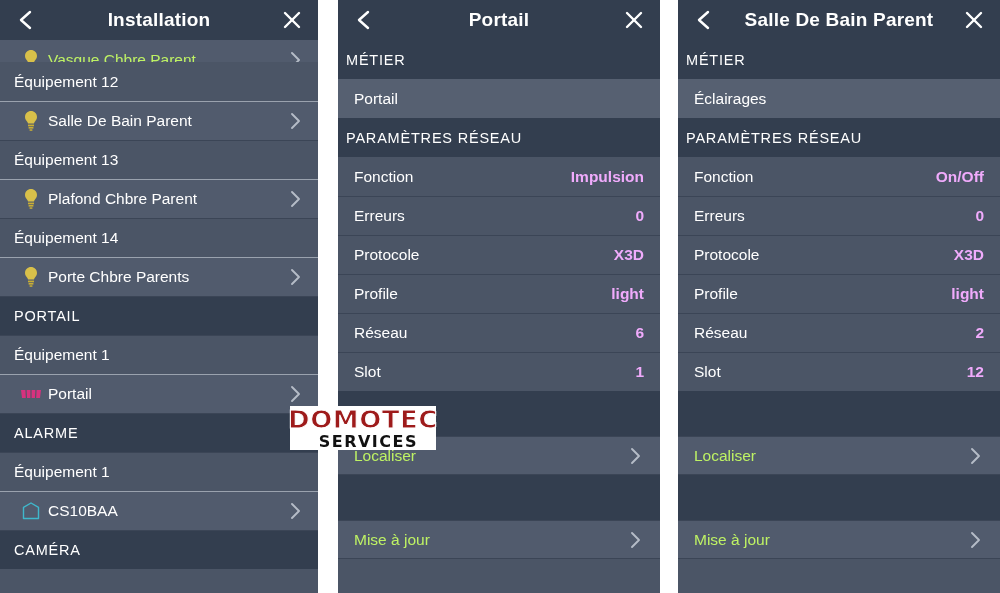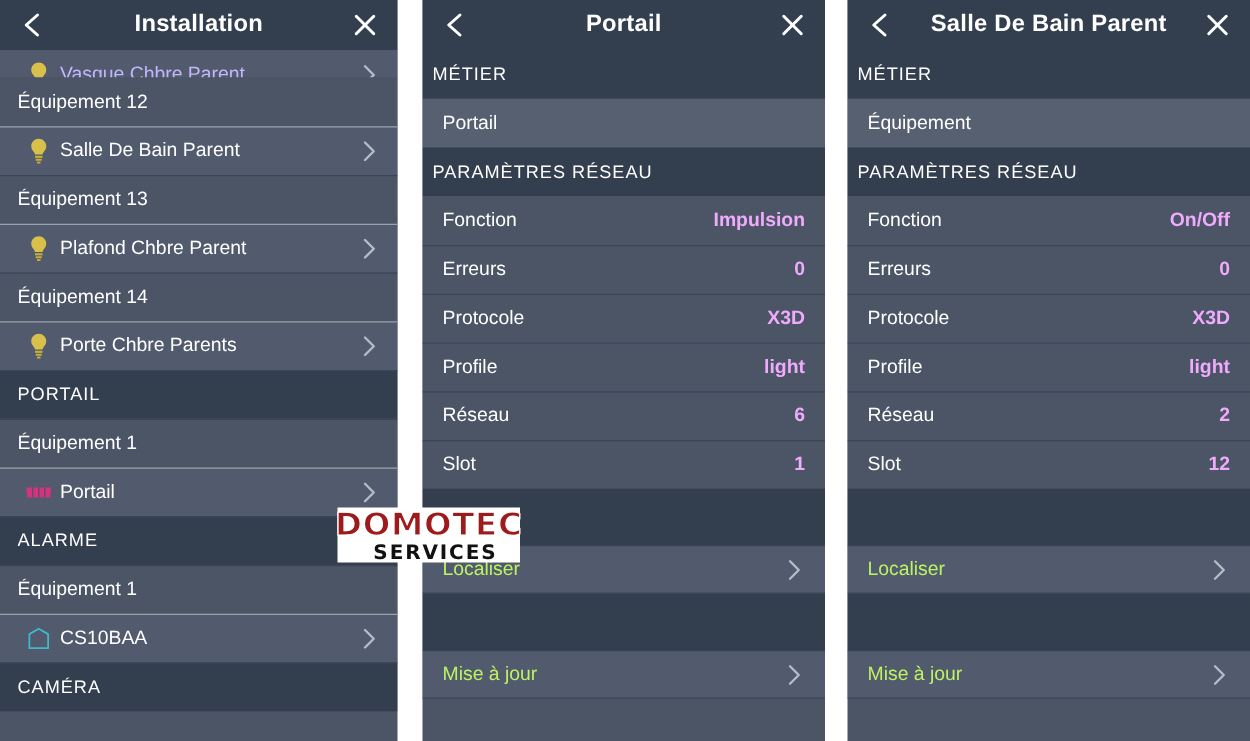--- a/index.html
+++ b/index.html
@@ -97,21 +97,21 @@
   }
 
   
   .row-clip {
     height: 22px;
     overflow: hidden;
     background: #515b6d;
     display: flex;
     align-items: flex-end;
     padding: 0 14px;
-    color: #c4b5fd;
+    color: #bef264;
     font-size: 15.5px;
     font-weight: 500;
   }
   .row-clip .inner {
     display: flex; align-items: center;
     width: 100%;
     height: 39px;
     margin-bottom: -17px;
   }
 
@@ -161,21 +161,21 @@
     font-weight: 500;
     border-top: 1px solid #3b4556;
     border-bottom: 1px solid #3b4556;
   }
   .d-action .lbl { flex: 1; }
   .d-action .chev { width:18px; display:flex; align-items:center; justify-content:center; }
 
   
   .watermark {
     position: absolute;
-    left: 270px; top: 406px;
+    left: 290px; top: 406px;
     width: 146px; height: 44px;
     background: #ffffff;
     z-index: 50;
     display: flex;
     flex-direction: column;
     align-items: stretch;
     justify-content: flex-start;
     pointer-events: none;
   }
   .wm-top {
@@ -443,21 +443,21 @@
       <div class="p-title">Salle De Bain Parent</div>
       <div class="icon-btn">
         <svg width="20" height="20" viewBox="0 0 20 20">
             <line x1="3" y1="3" x2="17" y2="17" stroke="#ffffff" stroke-width="2.4" stroke-linecap="round"></line>
             <line x1="17" y1="3" x2="3" y2="17" stroke="#ffffff" stroke-width="2.4" stroke-linecap="round"></line>
           </svg>
       </div>
     </div>
 
     <div class="d-section">MÉTIER</div>
-    <div class="d-metier">Équipement</div>
+    <div class="d-metier">Éclairages</div>
     <div class="d-section">PARAMÈTRES RÉSEAU</div>
 
     <div class="d-value-row first">
       <span class="d-key">Fonction</span>
       <span class="d-val">On/Off</span>
     </div>
     <div class="d-value-row">
       <span class="d-key">Erreurs</span>
       <span class="d-val">0</span>
     </div>

